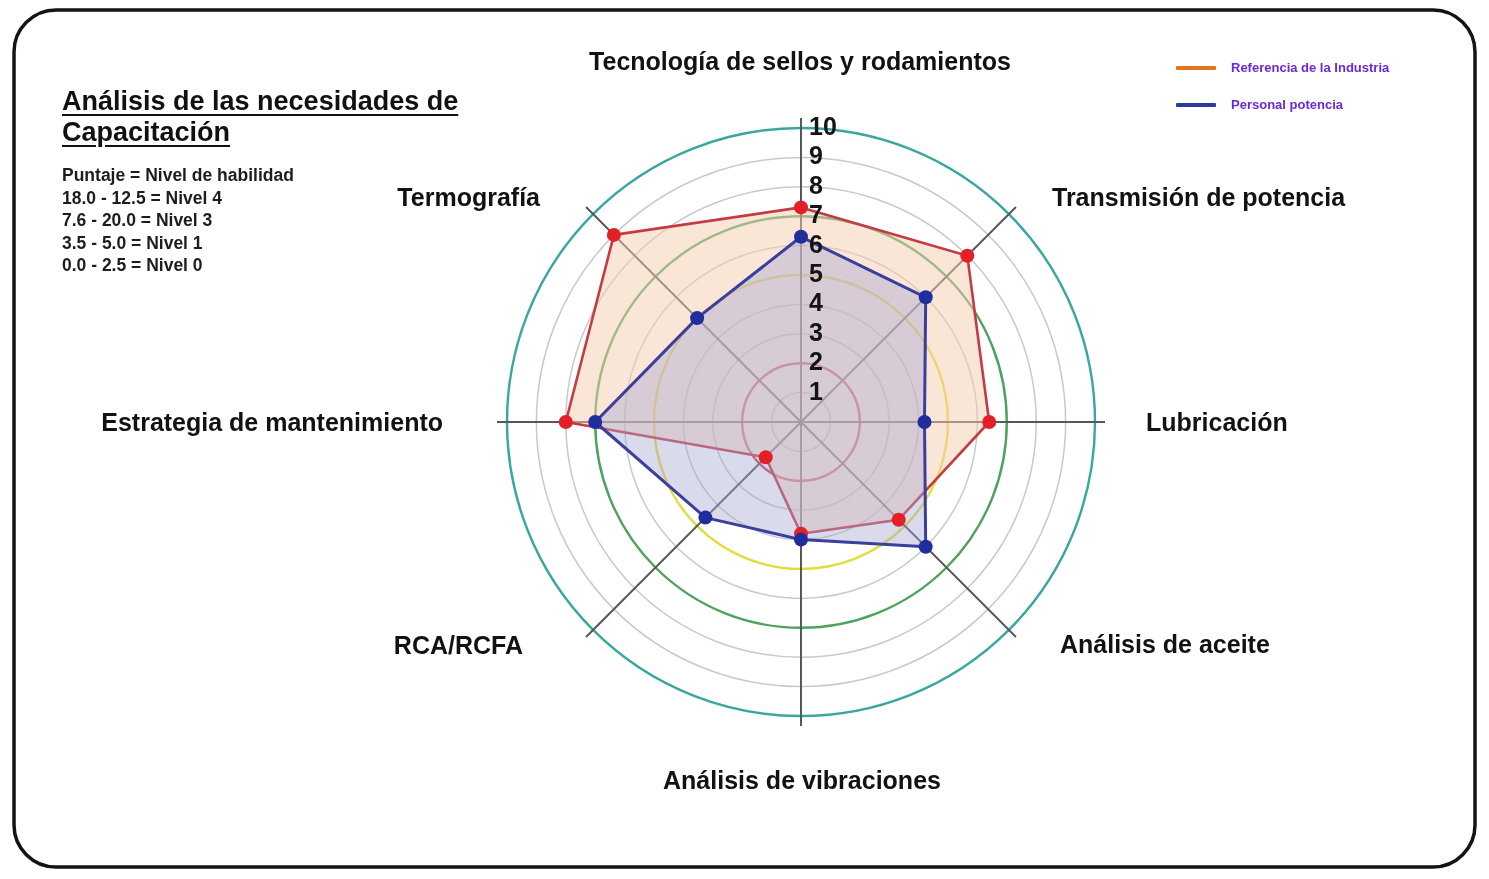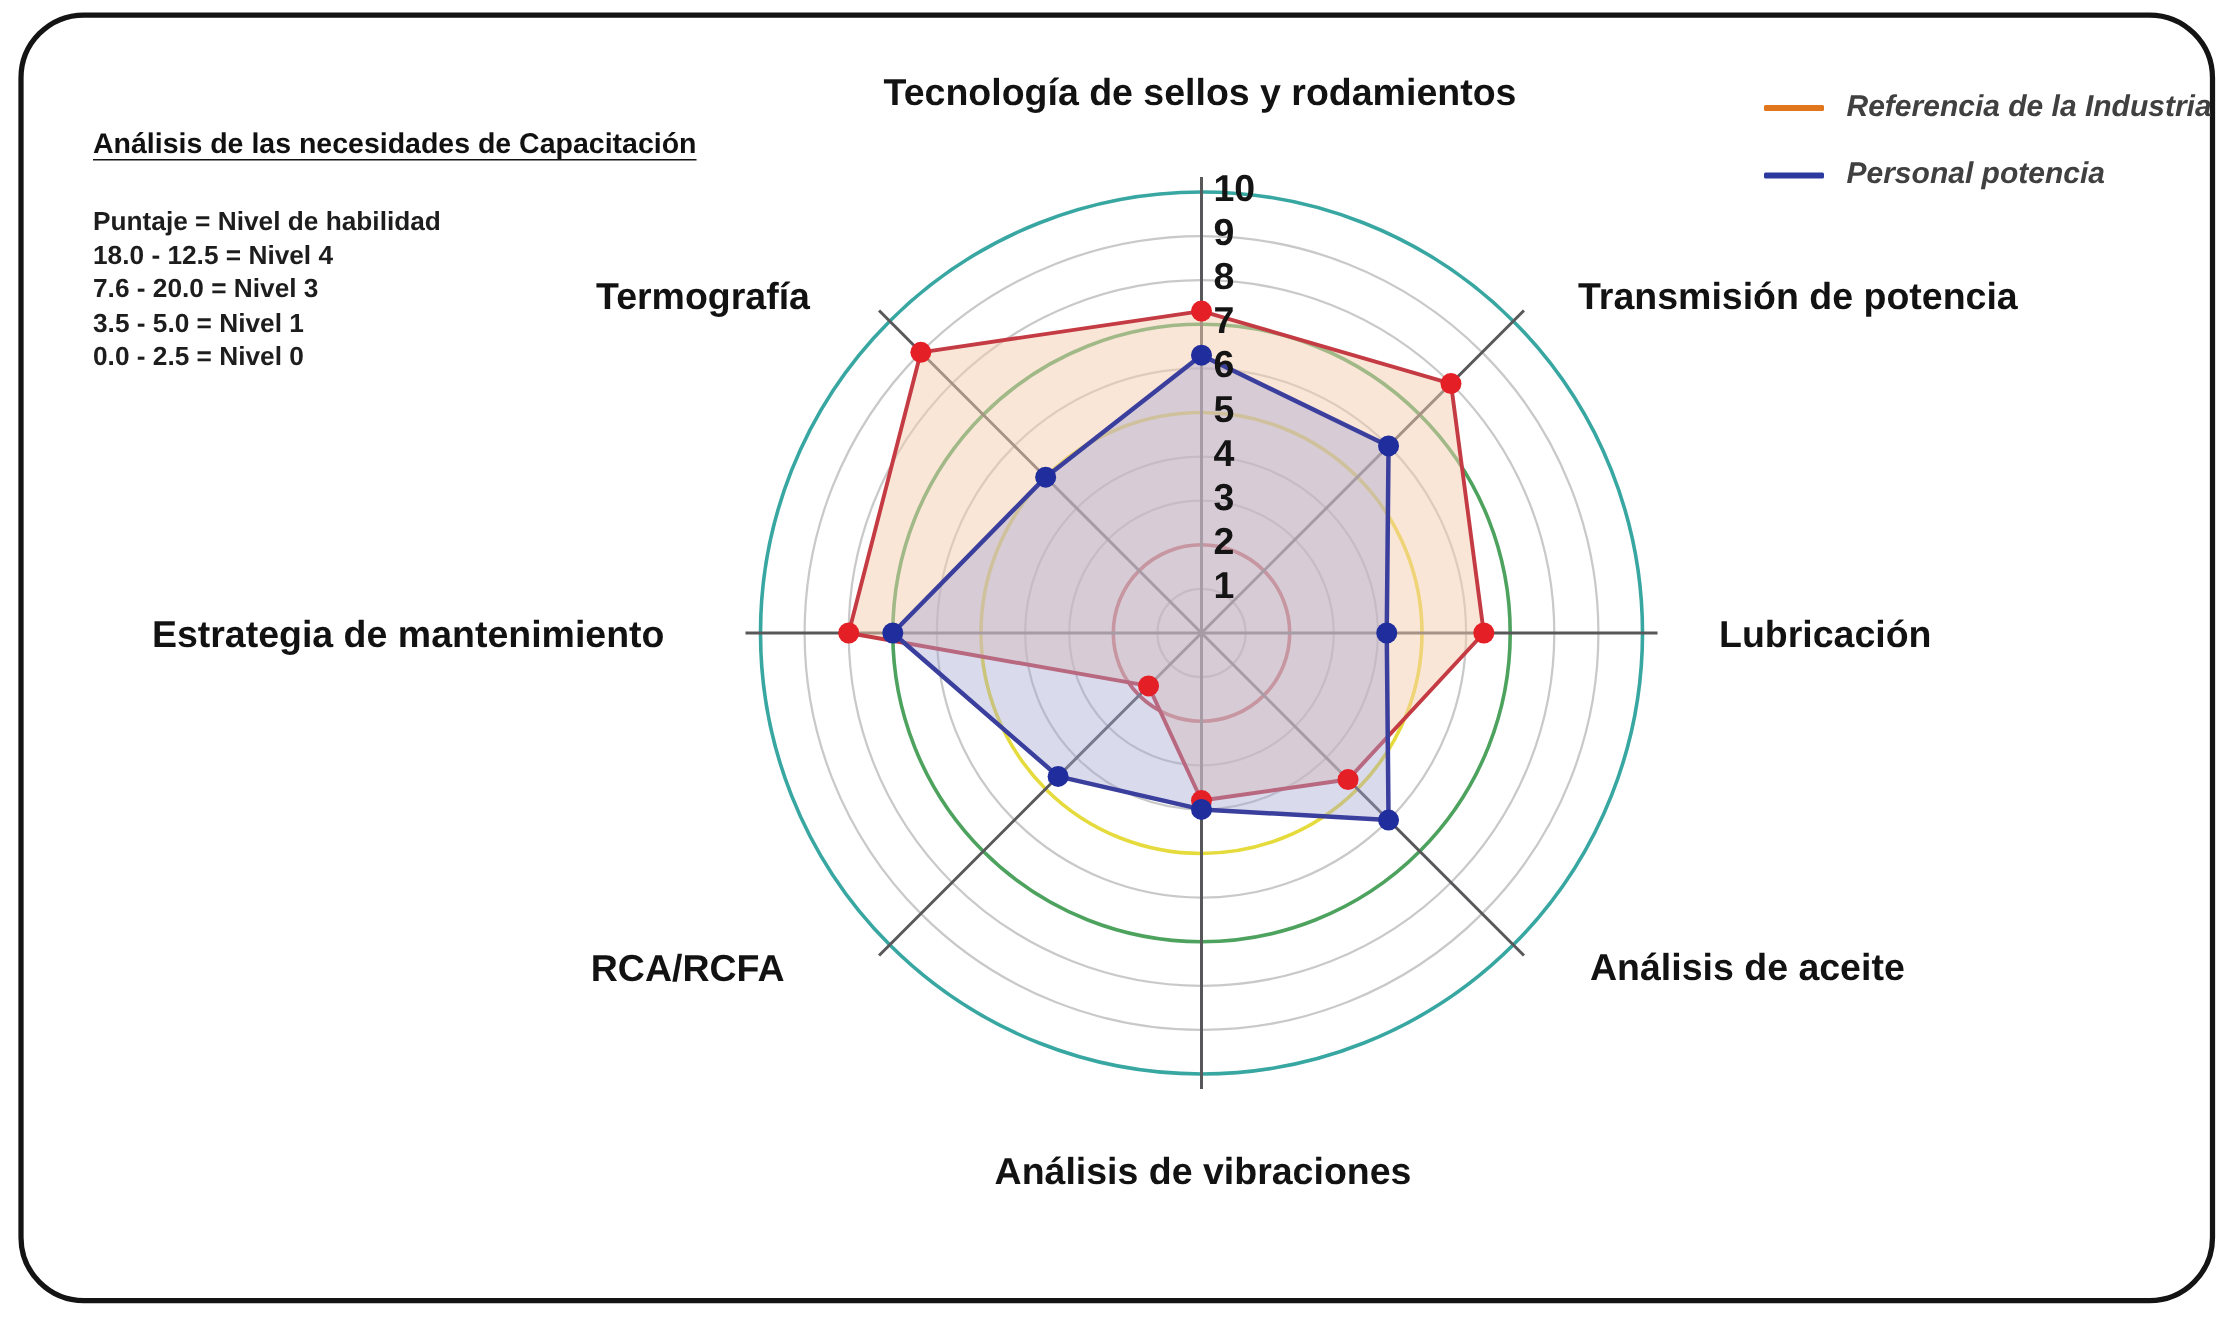--- a/index.html
+++ b/index.html
@@ -8,28 +8,28 @@
     width:1489px;height:879px;
     background:#ffffff;
     font-family:"Liberation Sans", sans-serif;
     overflow:hidden;
   }
   .stage svg{position:absolute;left:0;top:0;}
   .info{
     position:absolute;left:62px;top:86px;width:470px;color:#151515;
   }
   .info-title{
-    font-size:19px;font-weight:700;text-decoration:underline;
+    font-size:27px;font-weight:700;text-decoration:underline;
     text-underline-offset:4px;color:#111;
   }
-  .info-lines{margin-top:28px;font-size:17.5px;font-weight:600;line-height:22.5px;color:#1d1d1d;}
+  .info-lines{margin-top:16px;font-size:17.5px;font-weight:600;line-height:22.5px;color:#1d1d1d;}
   .legend{position:absolute;left:1176px;top:60px;}
   .legend-row{display:flex;align-items:center;margin-bottom:22px;}
   .legend-swatch{width:40px;height:4px;border-radius:1px;margin-right:15px;}
-  .legend-label{font-size:20px;font-weight:600;color:#404040;font-style:italic;}
+  .legend-label{font-size:13px;font-weight:600;color:#6d28d9;}
   text{font-family:"Liberation Sans", sans-serif;}
   .cat-label{font-size:25px;font-weight:600;fill:#121212;}
   .tick-label{font-size:25px;font-weight:600;fill:#141414;}
 </style>
 </head>
 <body>
 
 <div class="stage">
 
   <svg id="chart-svg" width="1489" height="879" viewBox="0 0 1489 879">

